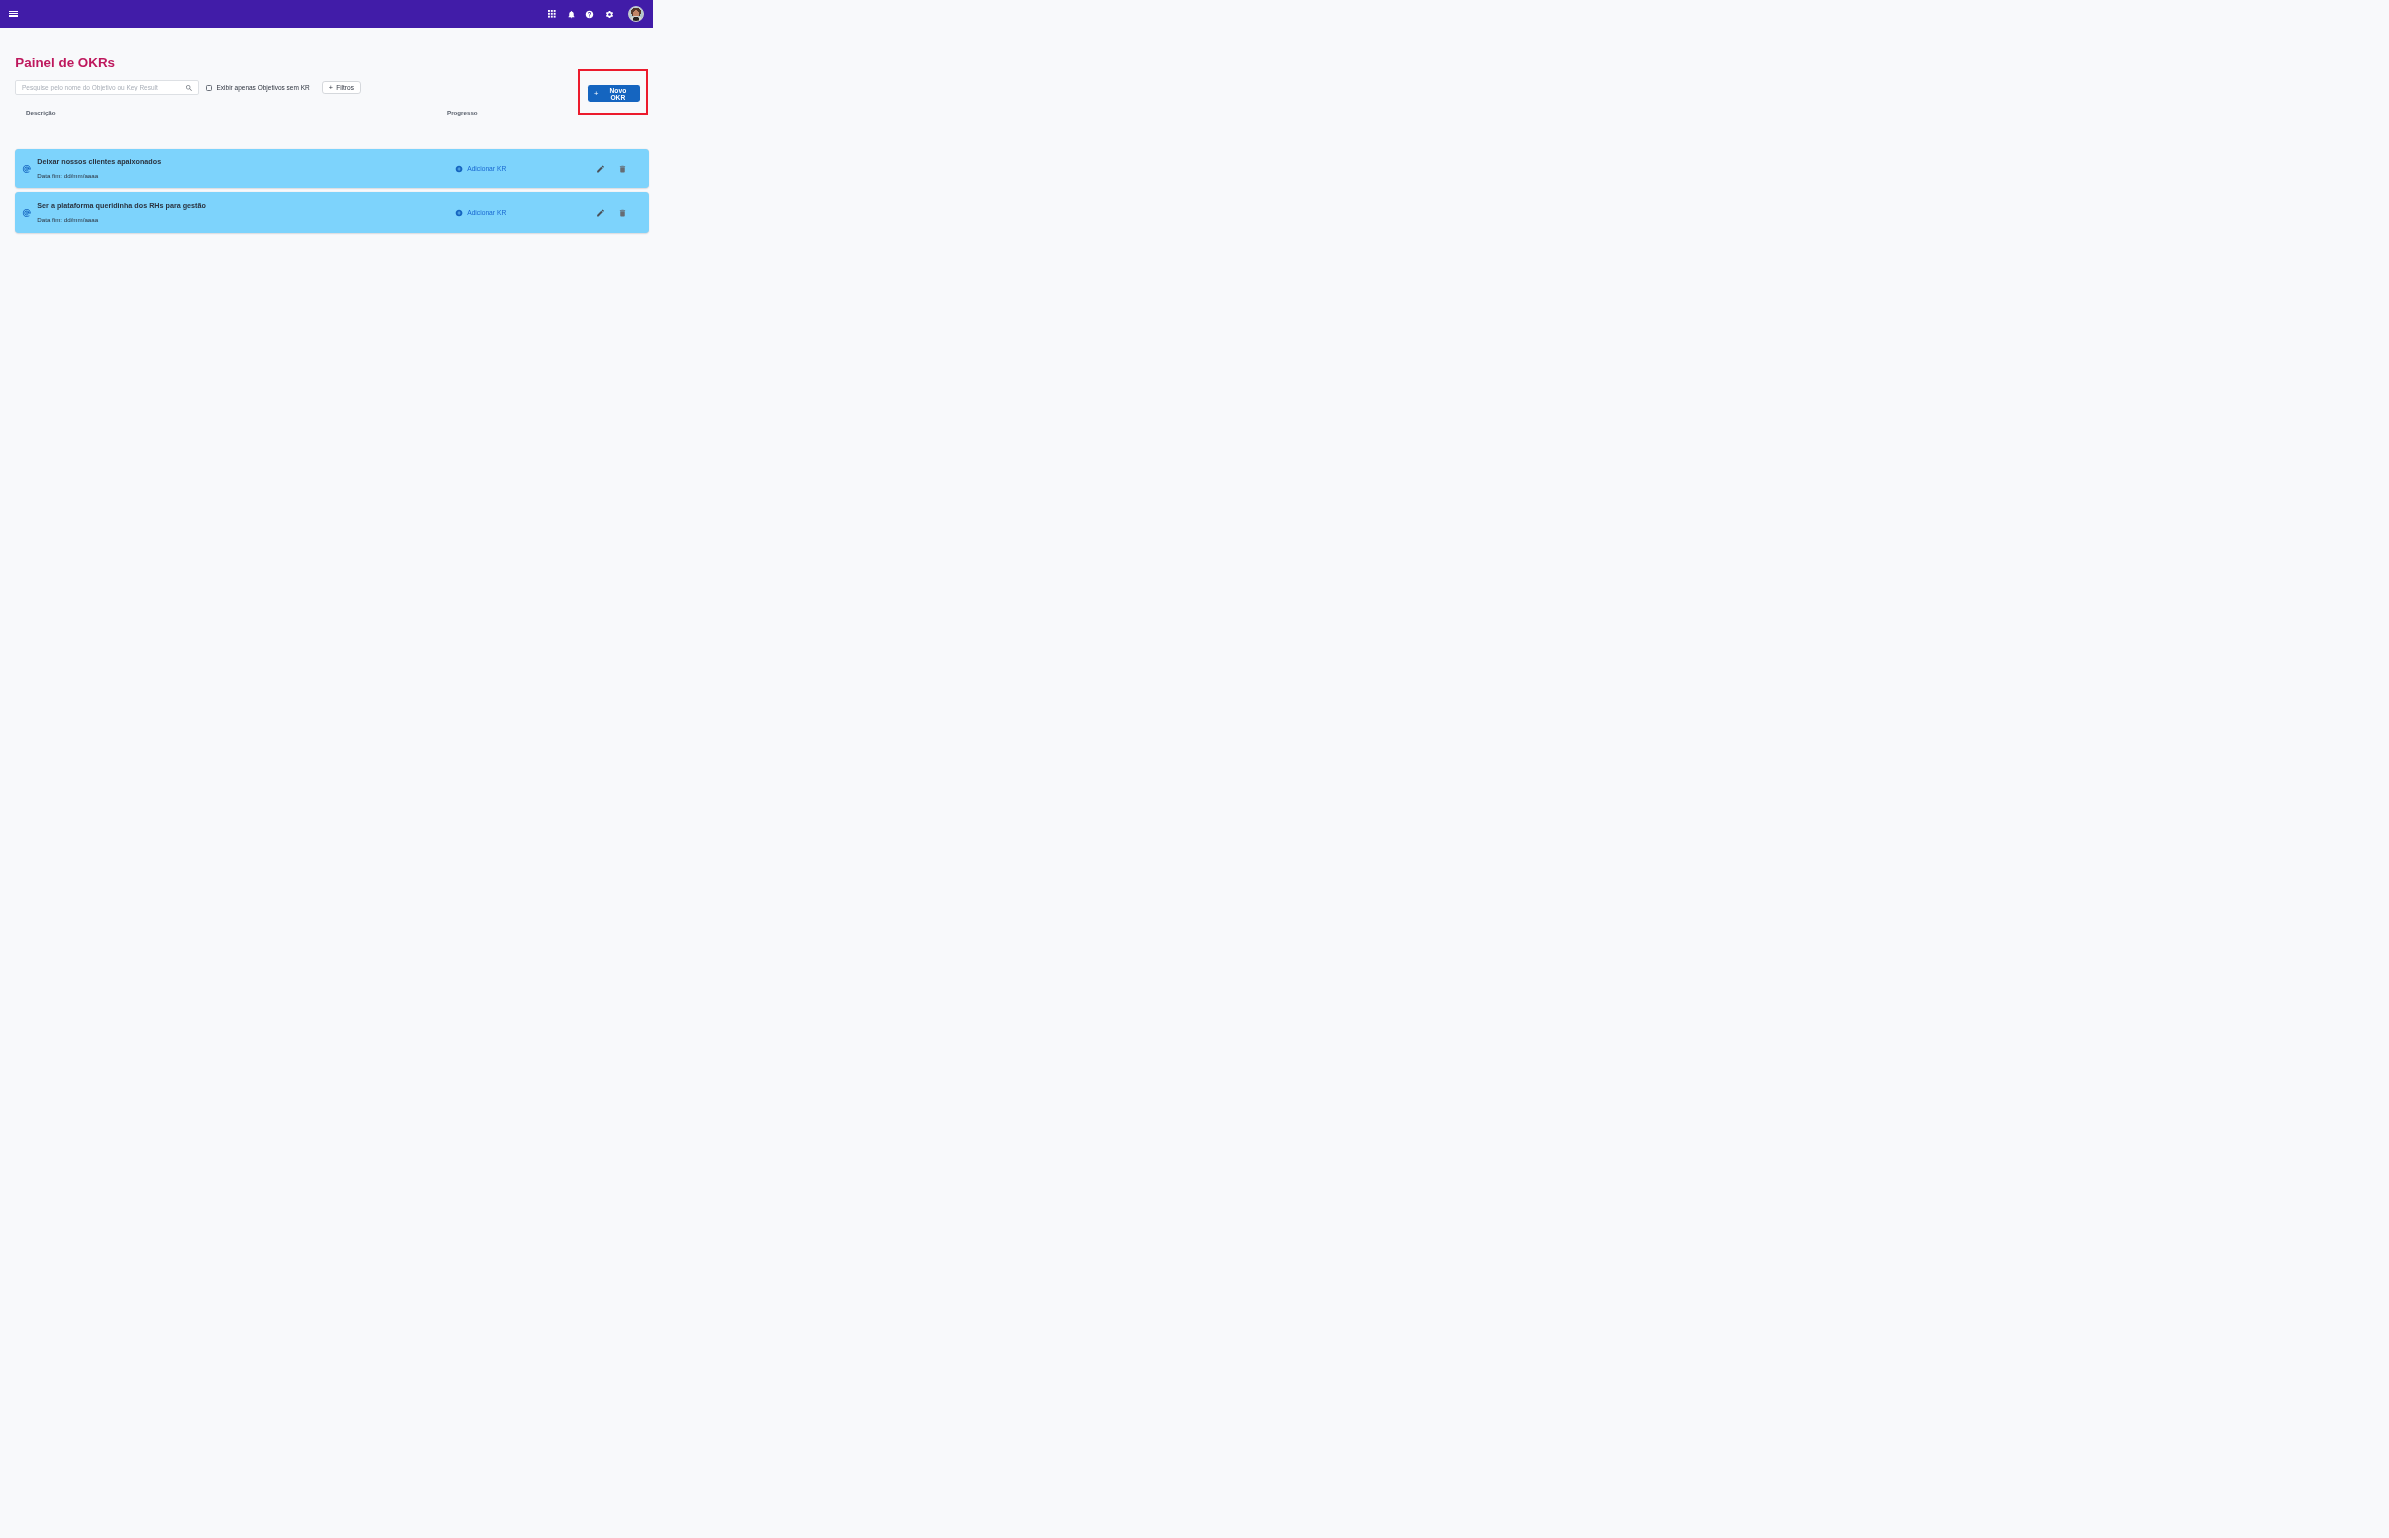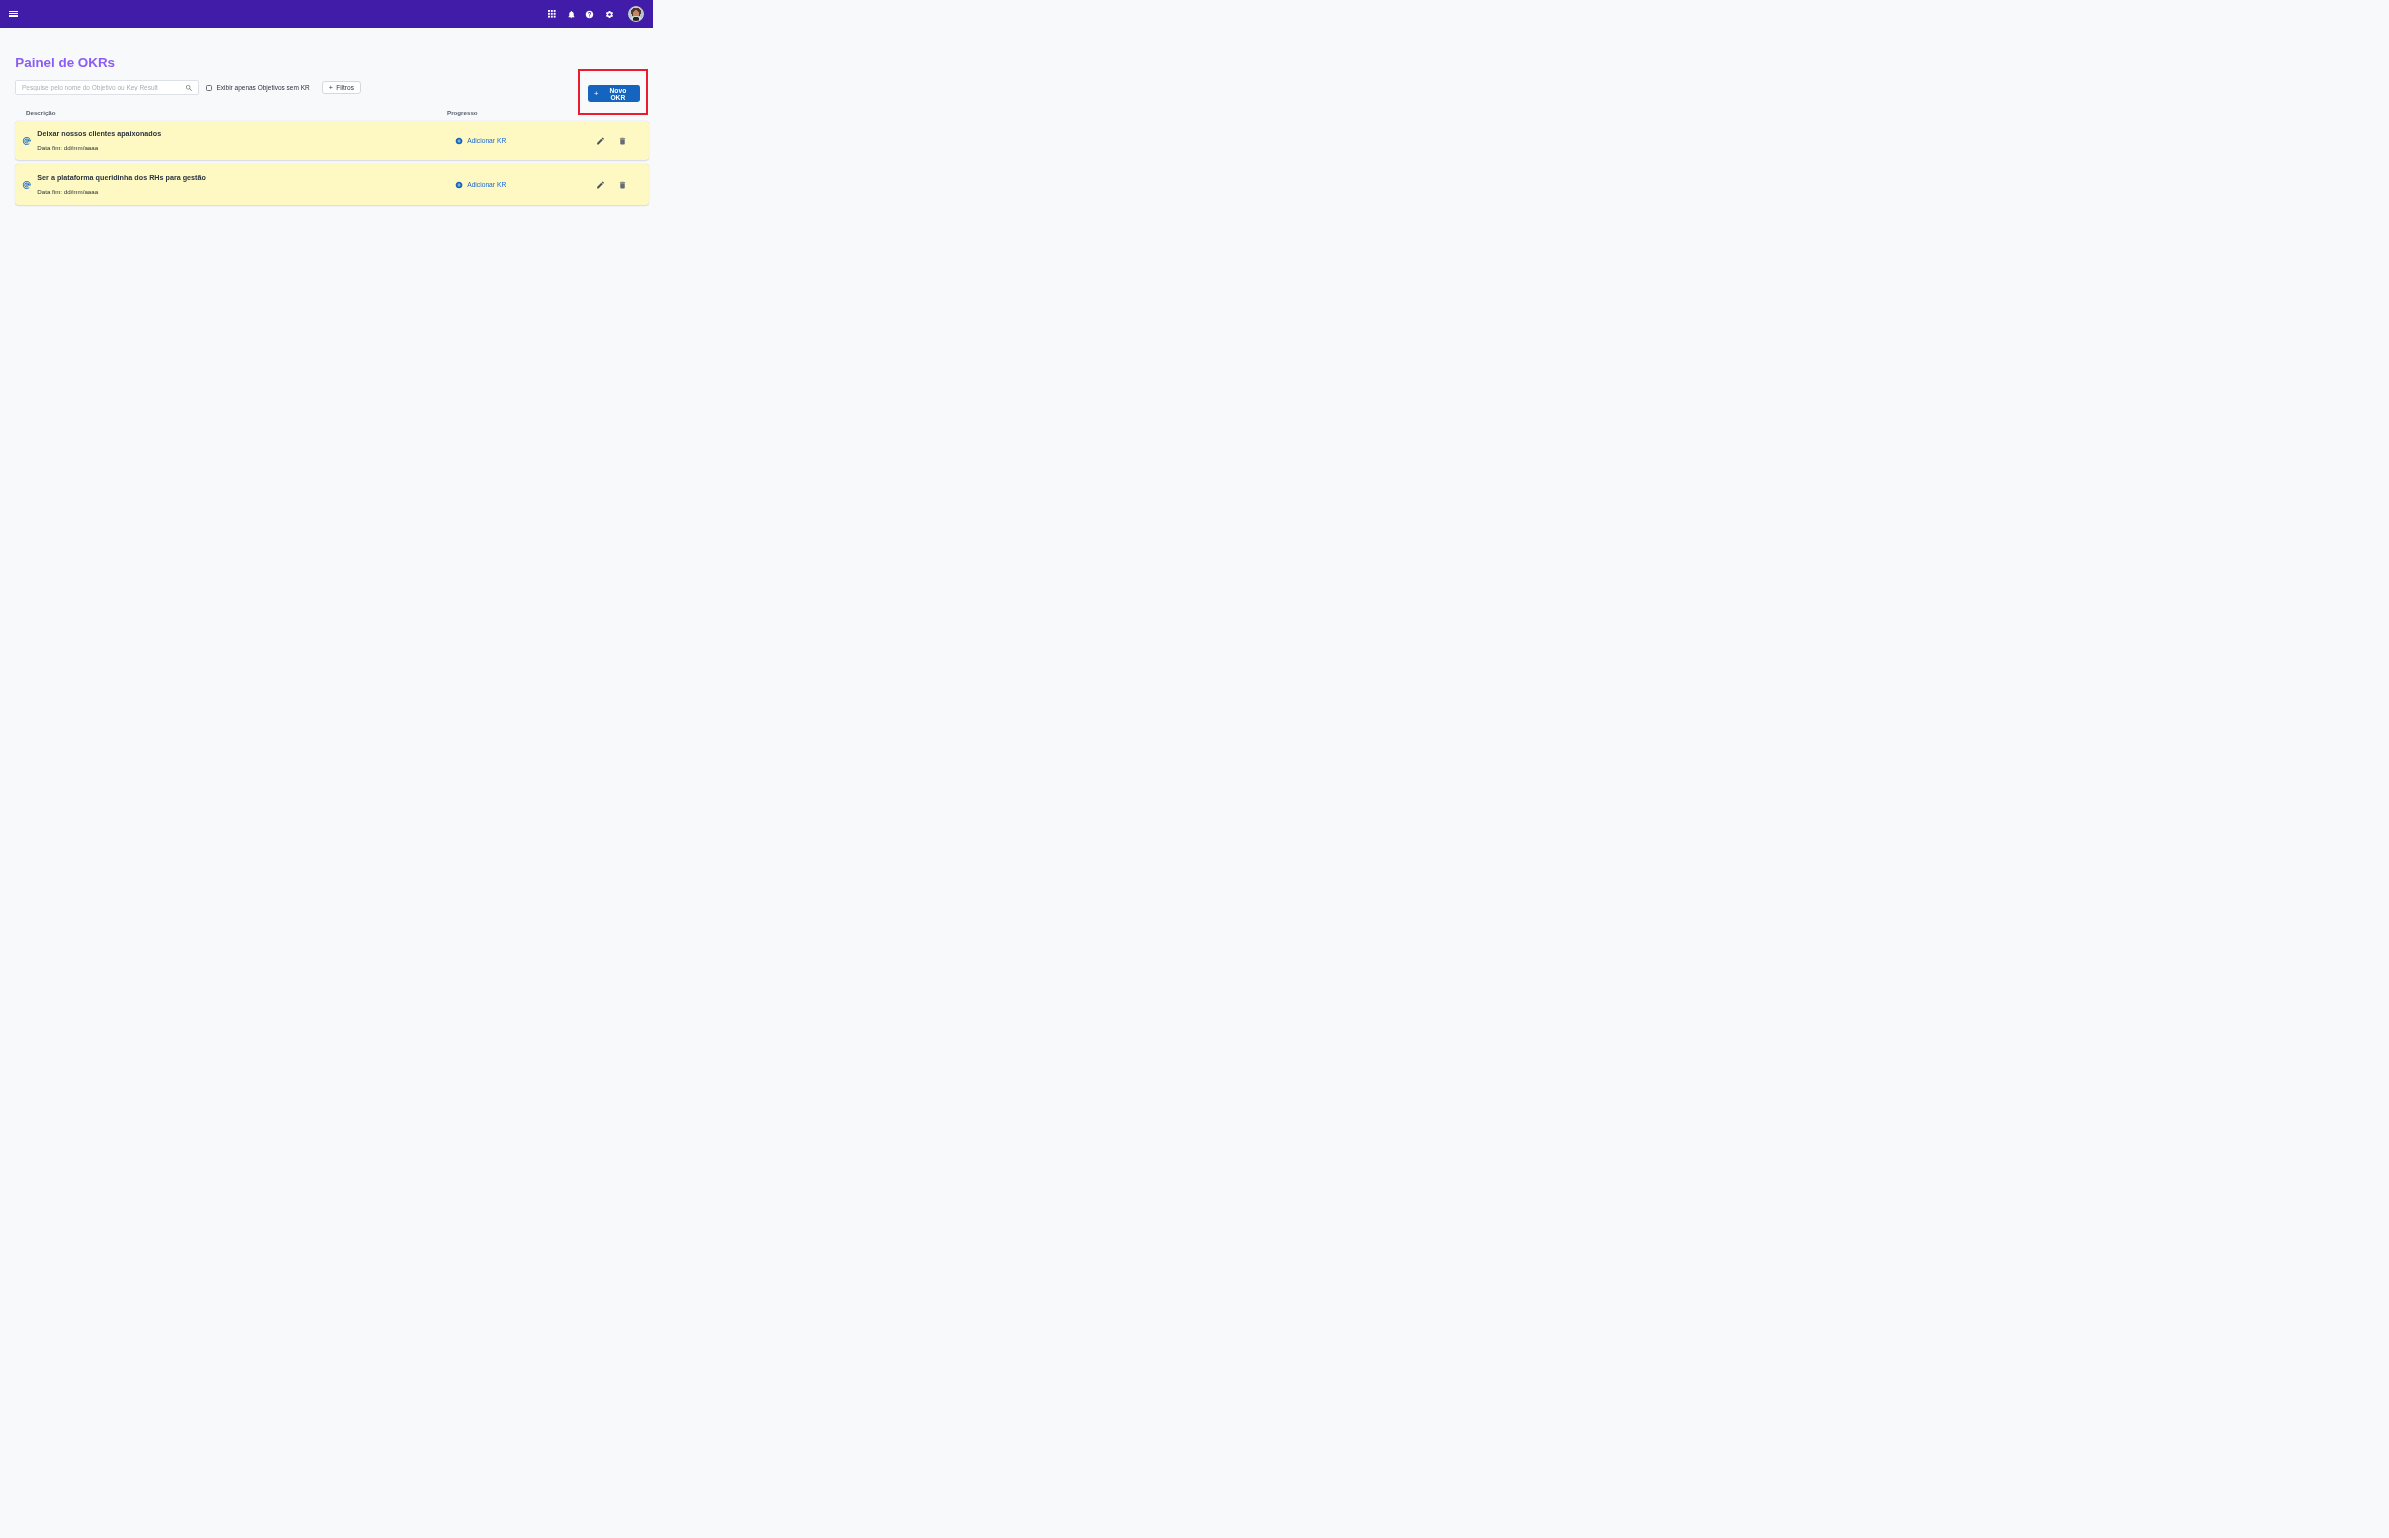--- a/index.html
+++ b/index.html
@@ -19,21 +19,21 @@
   .avatar{position:absolute;left:628px;top:6.2px;width:16.2px;height:16.2px;border-radius:50%;
     border:0.7px solid #C9CBCE;cursor:pointer;
     background:
       radial-gradient(ellipse 3.3px 2.4px at 50% 86%, #26221F 98%, transparent),
       radial-gradient(ellipse 7.2px 4.3px at 50% 97%, #D8D4CF 98%, transparent),
       radial-gradient(ellipse 3.1px 3.8px at 50% 50%, #C18465 98%, transparent),
       radial-gradient(ellipse 5px 4.8px at 50% 38%, #54382A 98%, transparent),
       linear-gradient(150deg,#C2D4D6,#A9BFC3);}
 
   
-  .page-title{position:absolute;left:15.3px;top:56px;font-size:13.4px;font-weight:700;color:#8b5cf6;line-height:1;}
+  .page-title{position:absolute;left:15.3px;top:56px;font-size:13.4px;font-weight:700;color:#be185d;line-height:1;}
 
   
   .search-box{position:absolute;left:15.3px;top:80px;width:184px;height:15.3px;background:#fff;
     border:0.5px solid #DDE0E4;border-radius:1.9px;}
   .search-box input{position:absolute;left:0;top:0;width:100%;height:100%;border:none;outline:none;
     background:transparent;padding:0 17px 0 5.7px;font-size:6.5px;color:#333;}
   .search-box input::placeholder{color:#A9AFB8;opacity:1;}
   .search-ic{position:absolute;right:4.8px;top:3.3px;width:8.1px;height:8.1px;}
   .checkbox-group{position:absolute;left:206px;top:83px;height:9.6px;display:flex;align-items:center;}
   .checkbox-group input{appearance:none;-webkit-appearance:none;width:6.2px;height:6.2px;margin:0;
@@ -48,22 +48,22 @@
     border:none;border-radius:2.4px;display:flex;align-items:center;justify-content:center;gap:3.3px;cursor:pointer;}
   .new-okr-plus{color:#fff;font-size:7.6px;font-weight:400;line-height:1;}
   .new-okr-label{color:#fff;font-size:6.7px;font-weight:700;}
 
   
   .col-header{position:absolute;top:109px;font-size:6.2px;font-weight:700;color:#59606C;}
   .desc-header{left:26px;}
   .prog-header{left:447px;}
 
   
-  .okr-card{position:absolute;left:15.3px;width:634px;background:#fef9c3;border-radius:3.8px;
-    box-shadow:0 0.5px 1.4px rgba(25,30,40,.14),0 0 0.5px rgba(25,30,40,.08);}
+  .okr-card{position:absolute;left:15.3px;width:634px;background:#7dd3fc;border-radius:3.8px;
+    box-shadow:0 0.5px 1.4px rgba(25,30,40,.14),0 0 0.5px rgba(25,30,40,.08);margin-top:28px;}
   .card-1{top:121px;height:39px;}
   .card-2{top:164px;height:41px;}
   .objective-ic{position:absolute;left:6.7px;top:50%;transform:translateY(-50%);width:9.6px;height:9.6px;}
   .card-text{position:absolute;left:22px;top:50%;transform:translateY(-50%);}
   .okr-title{font-size:7.2px;font-weight:700;color:#2B3440;line-height:1;}
   .okr-date{margin-top:8.6px;font-size:6.2px;font-weight:400;color:#2B323E;line-height:1;}
   .add-kr{position:absolute;left:440px;top:50%;transform:translateY(-50%);display:flex;align-items:center;gap:3.8px;cursor:pointer;}
   .add-kr svg{width:8.1px;height:8.1px;display:block;}
   .add-kr-label{font-size:6.7px;color:#1968D1;}
   .card-action{position:absolute;top:50%;transform:translateY(-50%);width:9px;height:9px;cursor:pointer;}

